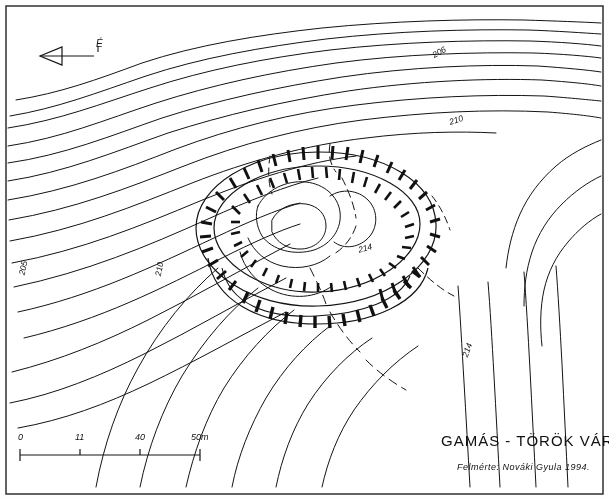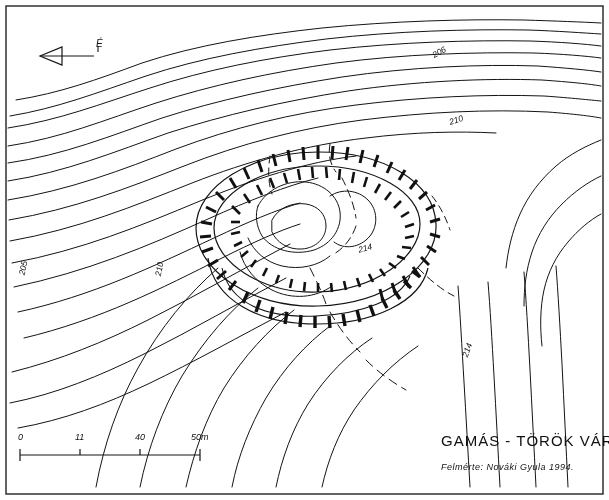--- a/index.html
+++ b/index.html
@@ -31,20 +31,21 @@
     white-space: nowrap;
   }
   .title-label {
     font-size: 15px;
     letter-spacing: 1px;
   }
   .credit-label {
     font-size: 9px;
     letter-spacing: 0.5px;
     font-style: italic;
+    margin-left: 16px;
   }
   .scale-tick-label {
     font-size: 9px;
     font-style: italic;
   }
   .contour-label {
     font-size: 8.5px;
     font-style: italic;
   }
   .north-label {

